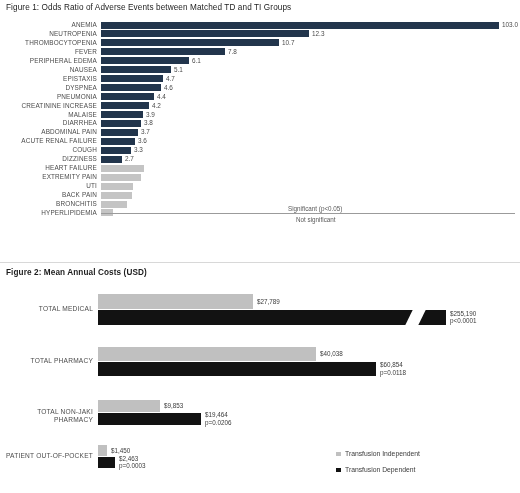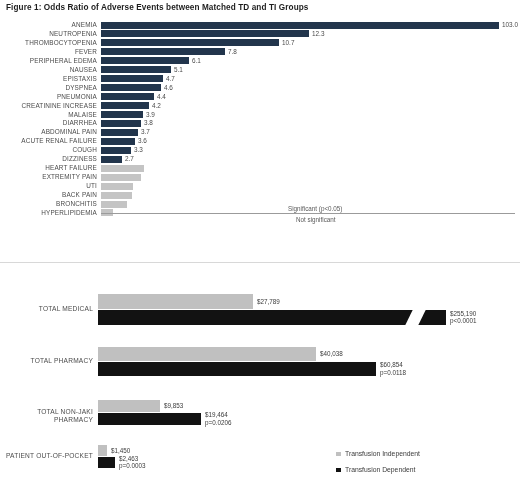--- a/index.html
+++ b/index.html
@@ -11,21 +11,21 @@
     color:#3b3b3b;
     overflow:hidden;
     position:relative;
   }
   .page{position:relative;width:520px;height:493px;}
 
   
   .fig1{position:absolute;left:0;top:0;width:520px;height:262px;}
   .fig1-title{
     position:absolute;left:6px;top:3px;
-    font-size:8.2px;font-weight:bold;color:#1d1d1d;
+    font-size:8.2px;font-weight:normal;color:#1d1d1d;
     letter-spacing:.1px;white-space:nowrap;
   }
   .fig1-plot{position:absolute;left:0;top:17px;width:520px;height:240px;}
 
   .row{position:absolute;left:0;width:520px;height:12px;}
   .row .lbl{
     position:absolute;left:0;top:0;width:97px;height:12px;
     text-align:right;font-size:6.4px;color:#4a4a4a;
     line-height:12px;letter-spacing:.15px;white-space:nowrap;
   }
@@ -203,20 +203,21 @@
           </div>
         </div>
       <div class="divider"></div>
       <div class="sig-note a">Significant (p&lt;0.05)</div>
       <div class="sig-note b">Not significant</div>
     </div>
   </div>
 
   <div class="fig2">
     <div class="fig2-sep"></div>
+    <div class="fig2-title">Figure 2: Mean Annual Costs (USD)</div>
 
     <div class="fig2-plot">
       <div id="fig2-groups">
           <div class="grp" style="top: 12px; height: 31px;">
             <div class="glbl" style="top: 11px;">TOTAL MEDICAL</div>
             <div class="gbar ti" style="top: 0px; width: 155px; height: 15px;"></div>
             <div class="gval" style="left: 257px; top: 3.5px;">$27,789</div>
             <div class="gbar td" style="top: 16px; width: 348px; height: 15px;"></div>
             <div class="axis-break" style="left: 409px; top: 16px; width: 13px; height: 15px; transform: skewX(-26deg);"></div>
             <div class="gval" style="left: 450px; top: 15.5px;">

